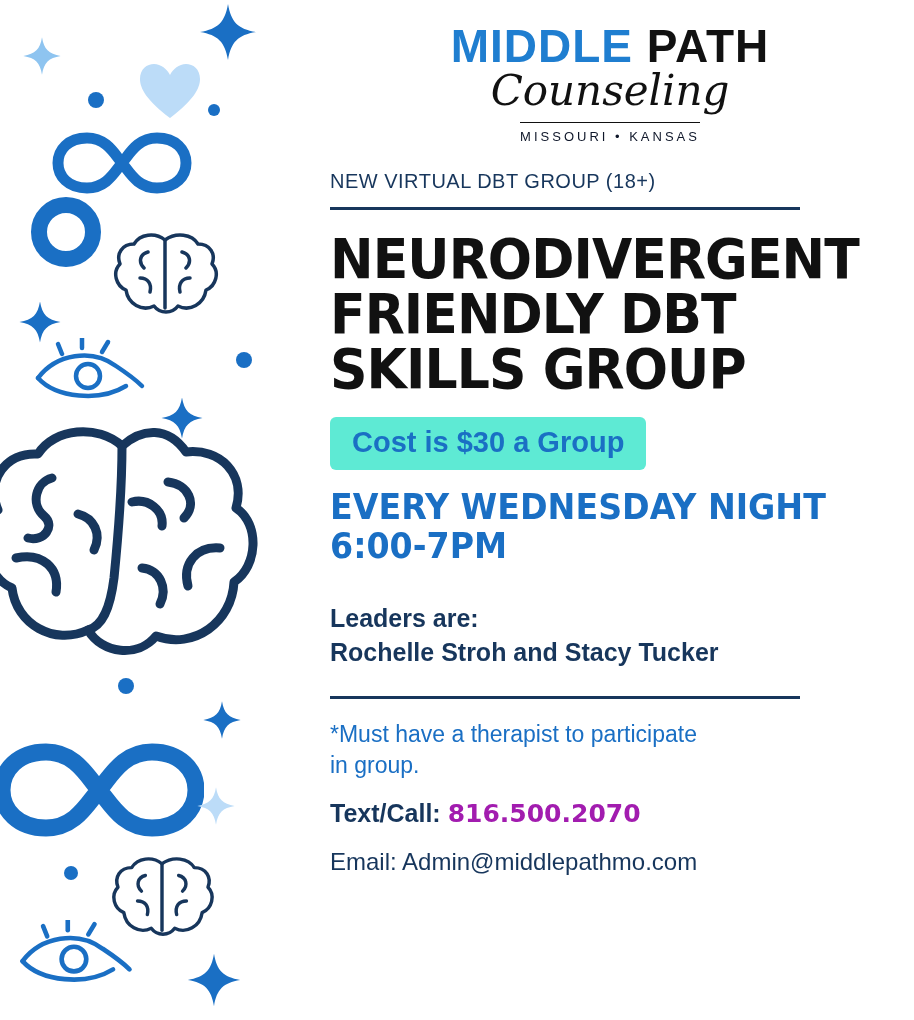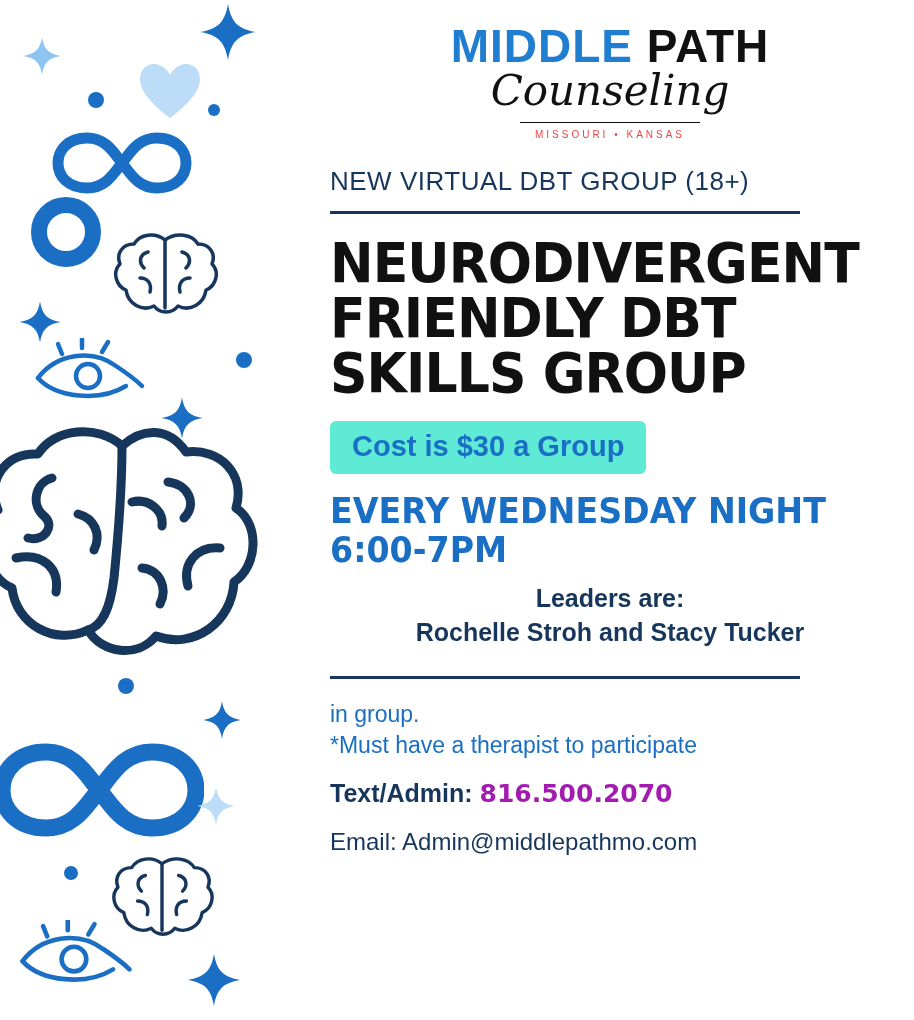--- a/index.html
+++ b/index.html
@@ -61,29 +61,29 @@
     margin-top: -2px;
     line-height: 1.1;
   }
   .logo-rule {
     width: 180px;
     height: 1px;
     background: #111111;
     margin: 8px auto 6px auto;
   }
   .logo-sub {
-    font-size: 10px;
+    font-size: 13px;
     letter-spacing: 3px;
-    color: #ef4444;
+    color: #0f172a;
   }
 
   
   .eyebrow {
     margin-top: 26px;
-    font-size: 26px;
+    font-size: 20px;
     letter-spacing: 0.5px;
     color: #17365c;
     font-weight: normal;
   }
   .rule-top {
     margin-top: 14px;
     width: 470px;
     height: 3px;
     background: #17365c;
   }
@@ -120,26 +120,25 @@
     font-weight: bold;
     color: #1a6fc4;
     font-size: 35px;
     line-height: 1.12;
     transform: scaleX(0.95);
     transform-origin: left center;
   }
 
   
   .leaders {
-    margin-top: 12px;
+    margin-top: 36px;
     font-size: 25px;
     font-weight: bold;
     color: #17365c;
     line-height: 1.35;
-    text-align: center;
   }
 
   .rule-bottom {
     margin-top: 26px;
     width: 470px;
     height: 3px;
     background: #17365c;
   }
 
   
@@ -337,26 +336,26 @@
   </div>
 
   <div class="leaders">
     <div>Leaders are:</div>
     <div>Rochelle Stroh and Stacy Tucker</div>
   </div>
 
   <div class="rule-bottom"></div>
 
   <div class="footnote">
+    <div>*Must have a therapist to participate</div>
     <div>in group.</div>
-    <div>*Must have a therapist to participate</div>
   </div>
 
   <div class="contact">
-    <span class="label">Text/Admin:</span>
+    <span class="label">Text/Call:</span>
     <span class="phone">816.500.2070</span>
   </div>
 
   <div class="email-line">
     <span>Email:</span>
     <span>Admin@middlepathmo.com</span>
   </div>
 
 </div>
 

